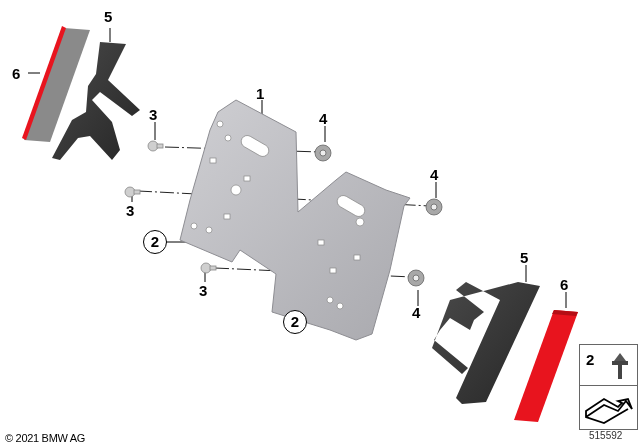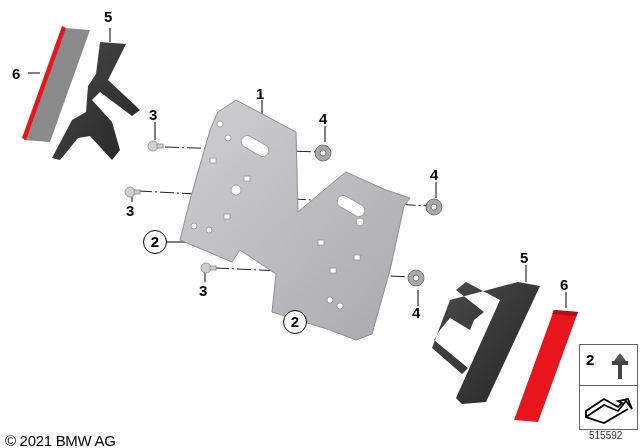--- a/index.html
+++ b/index.html
@@ -1,20 +1,20 @@
 <!DOCTYPE html>
 <html><head>
 <meta charset="utf-8">
 <style>
   html,body{margin:0;padding:0;background:#fff;}
   body{width:640px;height:448px;position:relative;overflow:hidden;font-family:"Liberation Sans",sans-serif;}
   svg{position:absolute;left:0;top:0;}
   .callout{position:absolute;font-weight:bold;font-size:15px;color:#000;line-height:1;}
   .circled{position:absolute;width:22px;height:22px;border:1.5px solid #000;border-radius:50%;font-weight:bold;font-size:15px;text-align:center;line-height:22px;background:#fff;}
-  .copyright{position:absolute;left:5px;top:432px;font-size:15px;color:#000;letter-spacing:-0.3px;}
+  .copyright{position:absolute;left:5px;top:432px;font-size:11px;color:#000;letter-spacing:-0.3px;}
   .docno{position:absolute;left:589px;top:415px;font-size:10px;color:#333;margin-top:15px;}
   .legend{position:absolute;left:579px;top:344px;width:57px;height:84px;border:1px solid #666;background:#fff;}
   .legend .top{position:absolute;left:0;top:0;width:57px;height:40px;border-bottom:1px solid #666;}
   .legend .num{position:absolute;left:6px;top:6px;font-weight:bold;font-size:15px;}
 </style>
 </head>
 <body>
 
 <svg width="640" height="448" viewBox="0 0 640 448">
   <defs>

